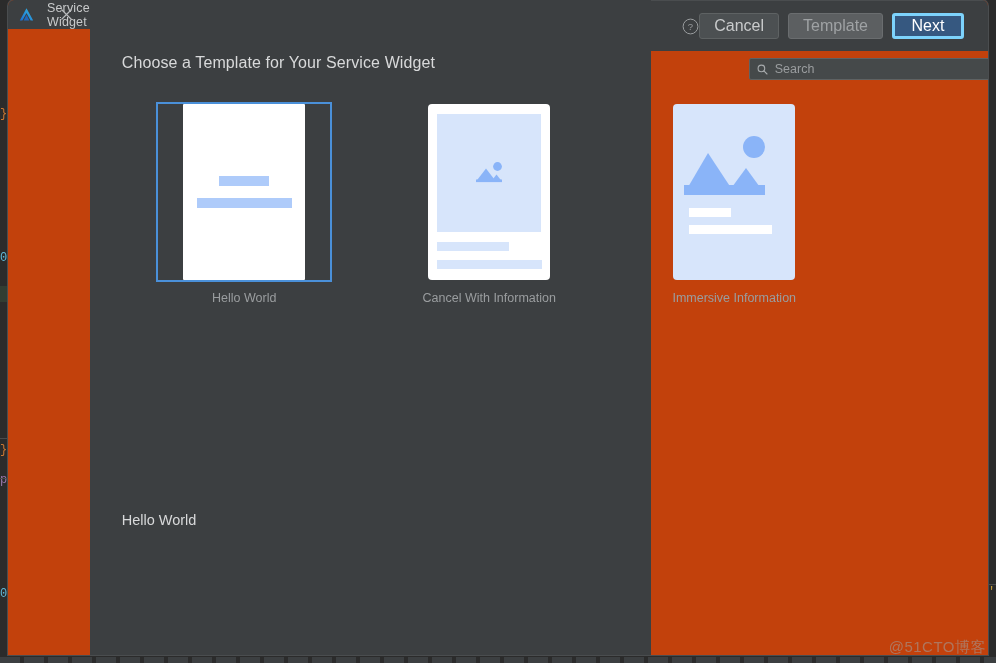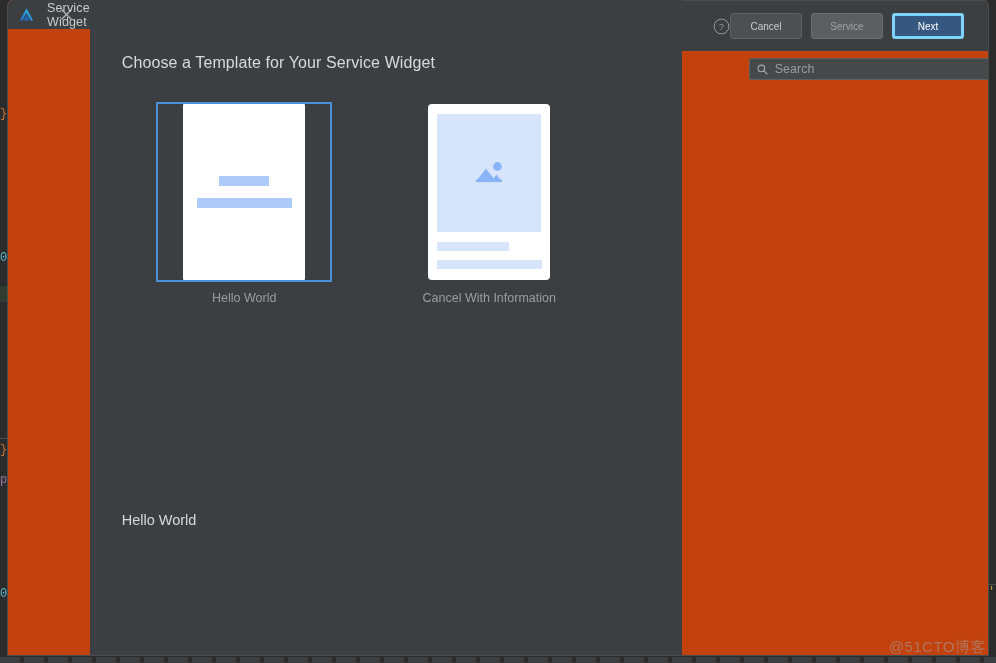--- a/index.html
+++ b/index.html
@@ -300,21 +300,21 @@
     display: flex;
     align-items: center;
     gap: 9px;
   }
   .btn {
     height: 26px;
     min-width: 72px;
     padding: 0 14px;
     border-radius: 3px;
     font-family: "Liberation Sans", sans-serif;
-    font-size: 10px;
+    font-size: 16px;
     cursor: pointer;
     border: 1px solid #5e6263;
     background: #4c5052;
     color: #c9cbcc;
     display: flex; align-items: center; justify-content: center;
   }
   .btn-secondary { background: #4c5052; color: #c9cbcc; }
   .btn-disabled  { background: #5c5f61; color: #9fa2a4; border-color: #6a6d6f; }
   .btn-primary   {
     background: #365880;
@@ -460,38 +460,53 @@
                 <rect x="7" y="22.5" width="26" height="2.6" fill="#8ab4f8"></rect>
               </svg>
             </div>
             <div class="cap-bar-a"></div>
             <div class="cap-bar-b"></div>
           </div>
         </div>
         <div class="tpl-label">Cancel With Information</div>
       </div>
 
+      <div class="tpl-cell">
+        <div class="tpl-frame">
+          <div class="thumb-immersive">
+            <svg class="imm-art" viewBox="0 0 122 76" preserveAspectRatio="none">
+              <circle cx="81" cy="17" r="11" fill="#8ab4f8"></circle>
+              <path d="M11 64 L35 23 L62 64 Z" fill="#8ab4f8"></path>
+              <path d="M54 64 L73 38 L92 64 Z" fill="#8ab4f8"></path>
+              <rect x="11" y="55" width="81" height="10" fill="#8ab4f8"></rect>
+            </svg>
+            <div class="imm-bar-a"></div>
+            <div class="imm-bar-b"></div>
+          </div>
+        </div>
+        <div class="tpl-label">Immersive Information</div>
+      </div>
 
     </div>
 
     <div id="desc-block">
       <div id="desc-title">Hello World</div>
     </div>
 
   </div>
 
   <div id="footer">
     <div id="help-btn">
       <svg width="17" height="17" viewBox="0 0 17 17">
         <circle cx="8.5" cy="8.5" r="7.4" stroke="#9a9d9f" stroke-width="1" fill="none"></circle>
         <text x="8.5" y="12.2" font-size="9.5" fill="#9a9d9f" text-anchor="middle" font-family="Liberation Sans, sans-serif">?</text>
       </svg>
     </div>
     <div id="footer-actions">
       <div class="btn btn-secondary">Cancel</div>
-      <div class="btn btn-disabled">Service</div>
+      <div class="btn btn-disabled">Template</div>
       <div class="btn btn-primary">Next</div>
     </div>
   </div>
 
 </div>
 
 <div id="watermark">@51CTO博客</div>
 
 </body></html>

